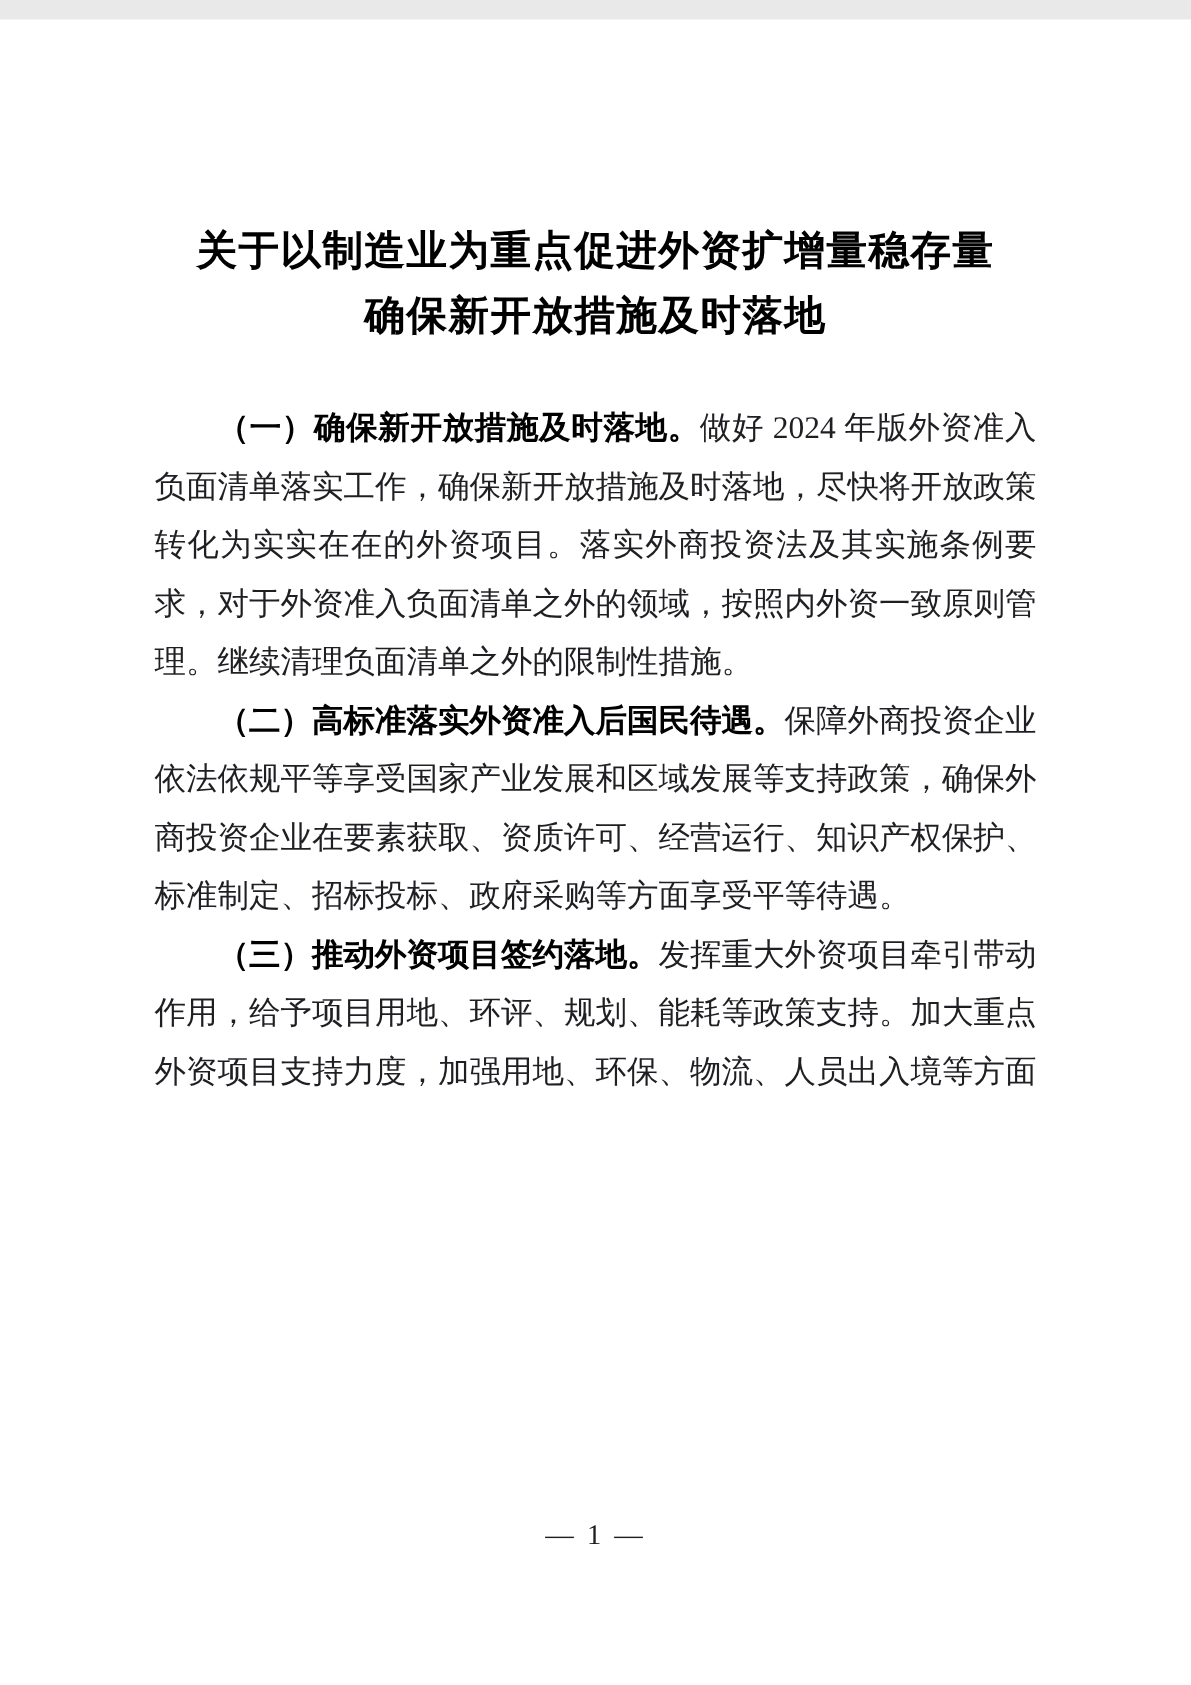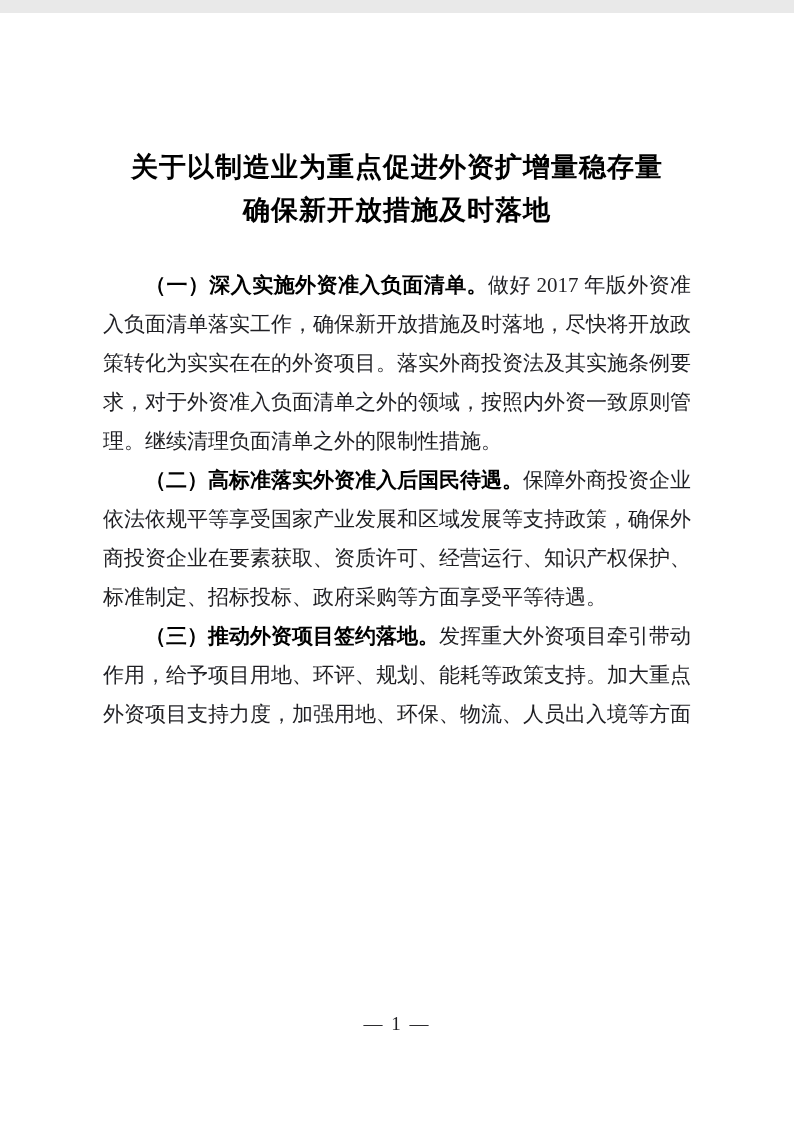--- a/index.html
+++ b/index.html
@@ -75,21 +75,21 @@
 <div class="page">
 
   <div class="title-block">
     <div>关于以制造业为重点促进外资扩增量稳存量</div>
     <div>确保新开放措施及时落地</div>
   </div>
 
   <div class="content">
 
 
-    <p><span class="item-lead">（一）深入实施外资准入负面清单。</span><span>做好 2017 年版外资准入负面清单落实工作，确保新开放措施及时落地，尽快将开放政策转化为实实在在的外资项目。落实外商投资法及其实施条例要求，对于外资准入负面清单之外的领域，按照内外资一致原则管理。继续清理负面清单之外的限制性措施。</span></p>
+    <p><span class="item-lead">（一）确保新开放措施及时落地。</span><span>做好 2024 年版外资准入负面清单落实工作，确保新开放措施及时落地，尽快将开放政策转化为实实在在的外资项目。落实外商投资法及其实施条例要求，对于外资准入负面清单之外的领域，按照内外资一致原则管理。继续清理负面清单之外的限制性措施。</span></p>
 
     <p><span class="item-lead">（二）高标准落实外资准入后国民待遇。</span><span>保障外商投资企业依法依规平等享受国家产业发展和区域发展等支持政策，确保外商投资企业在要素获取、资质许可、经营运行、知识产权保护、标准制定、招标投标、政府采购等方面享受平等待遇。</span></p>
 
     <p><span class="item-lead">（三）推动外资项目签约落地。</span><span>发挥重大外资项目牵引带动作用，给予项目用地、环评、规划、能耗等政策支持。加大重点外资项目支持力度，加强用地、环保、物流、人员出入境等方面</span></p>
   </div>
 
   <div class="page-footer">— 1 —</div>
 
 </div>
 

